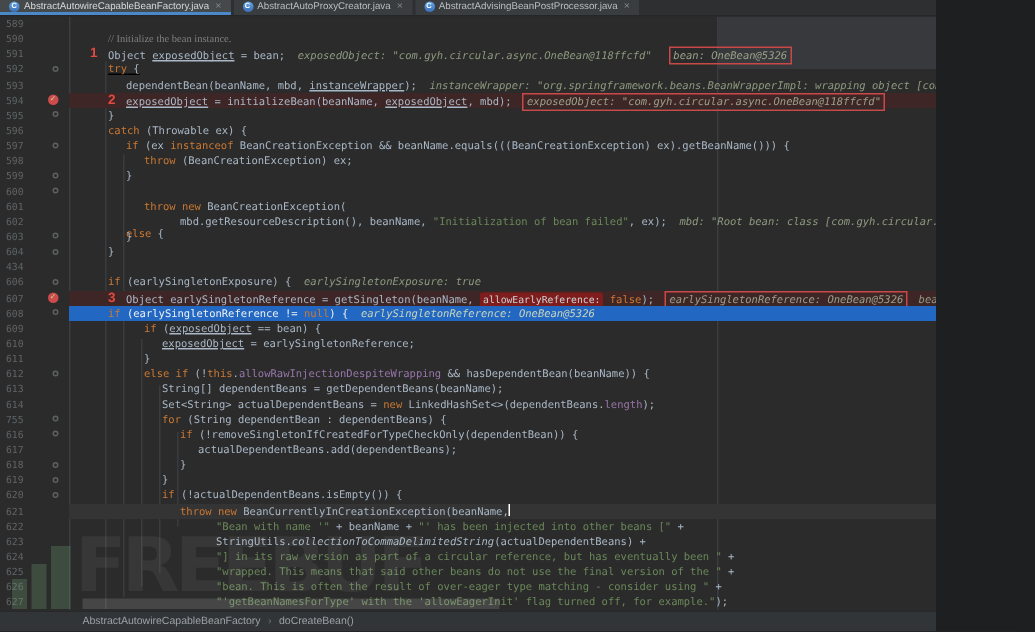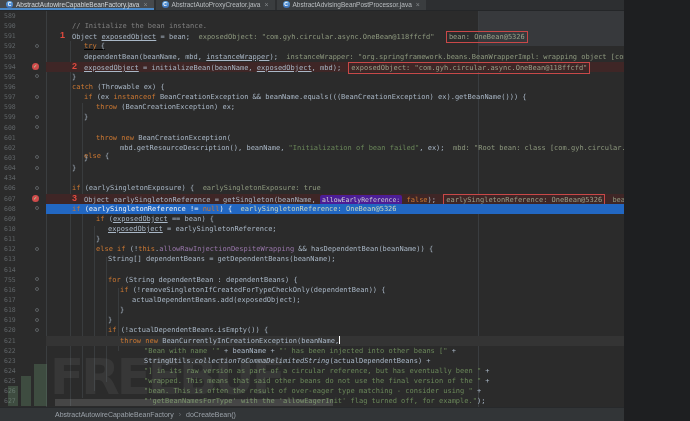--- a/index.html
+++ b/index.html
@@ -29,26 +29,26 @@
   .line.caret-line .hl{background:#343434;}
   .lnum{position:absolute;left:4px;top:0;color:#5f6467;font-size:6.5px;}
   .bp{position:absolute;left:32px;top:1.5px;width:7px;height:7px;border-radius:50%;background:#cf4b4b;}
   .bp .chk{position:absolute;left:1.5px;top:-2.5px;font-size:6px;color:#a6e0a6;font-style:normal;}
   .fold{position:absolute;left:35px;top:2.5px;width:4px;height:4px;border:1px solid #5c6063;
         border-radius:50%;box-sizing:border-box;}
   .code{position:absolute;top:0;}
   .k{color:#cc7832;}
   .d{color:#a9b7c6;}
   .s{color:#6a8759;}
-  .c{color:#808080;}
-  .v{color:#8e997f;text-align:center;}
+  .c{color:#808080;font-family:Liberation Serif, serif;}
+  .v{color:#8e997f;font-style:italic;text-align:center;}
   .u{color:#a9b7c6;text-decoration:underline;}
   .p{color:#9876aa;}
   .i{color:#a9b7c6;font-style:italic;}
-  .h{background:#4c1d95;color:#cdd1d4;border-radius:2px;padding:1px 2px;font-size:6.5px;margin-top:12px;}
+  .h{background:#7f1d1d;color:#cdd1d4;border-radius:2px;padding:1px 2px;font-size:6.5px;margin-top:12px;}
   .vb{display:inline-block;border:1px solid #c94848;padding:0 2px;margin:0 3px;}
   .vb .v{color:#98a089;}
   .exec-line .d{color:#eef1f4;}
   .exec-line .v{color:#c9d5bc;}
   .ann{position:absolute;top:-1px;color:#e04a3f;font-weight:bold;font-size:9px;
        font-family:"Liberation Sans",sans-serif;font-style:normal;}
   .caret{display:inline-block;width:1px;height:8px;background:#ffffff;vertical-align:-1px;}
   
   .watermark{position:absolute;left:0;top:348px;width:690px;height:60px;pointer-events:none;z-index:6;}
   .wm-bar{position:absolute;background:rgba(110,160,120,0.28);}
@@ -89,21 +89,21 @@
     <div class="guttersep"></div>
     <div class="iguide" style="left:70px;top:30px;height:365px;"></div>
     <div class="iguide" style="left:82px;top:92px;height:295px;"></div>
     <div class="iguide" style="left:94px;top:215px;height:165px;"></div>
     <div class="iguide" style="left:106px;top:246px;height:125px;"></div>
     <div class="iguide" style="left:118px;top:277px;height:63px;"></div>
     <div id="code">
         <div class="line"><div class="hl"></div><span class="lnum">589</span><span class="code" style="left: 48px;"></span></div>
         <div class="line"><div class="hl"></div><span class="lnum">590</span><span class="code" style="left: 72px;"><span class="c">// Initialize the bean instance.</span></span></div>
         <div class="line"><div class="hl"></div><span class="lnum">591</span><span class="ann" style="left: 60px;">1</span><span class="code" style="left: 72px;"><span class="d">Object </span><span class="u">exposedObject</span><span class="d"> = bean;  </span><span class="v">exposedObject: "com.gyh.circular.async.OneBean@118ffcfd"  </span><span class="vb"><span class="v">bean: OneBean@5326</span></span></span></div>
-        <div class="line"><div class="hl"></div><span class="lnum">592</span><span class="fold"></span><span class="code" style="left: 84px; text-decoration: underline;"><span class="k">try</span><span class="d"> {</span></span></div>
+        <div class="line"><div class="hl"></div><span class="lnum">592</span><span class="fold"></span><span class="code" style="left: 72px; text-decoration: underline;"><span class="k">try</span><span class="d"> {</span></span></div>
         <div class="line"><div class="hl"></div><span class="lnum">593</span><span class="code" style="left: 84px;"><span class="d">dependentBean(beanName, mbd, </span><span class="u">instanceWrapper</span><span class="d">);  </span><span class="v">instanceWrapper: "org.springframework.beans.BeanWrapperImpl: wrapping object [com.gyh.circular.async.OneBean@118ffcfd]"</span></span></div>
         <div class="line bp-line"><div class="hl"></div><span class="lnum">594</span><span class="bp"><span class="chk">✓</span></span><span class="ann" style="left: 72px;">2</span><span class="code" style="left: 84px;"><span class="u">exposedObject</span><span class="d"> = initializeBean(beanName, </span><span class="u">exposedObject</span><span class="d">, mbd); </span><span class="vb"><span class="v">exposedObject: "com.gyh.circular.async.OneBean@118ffcfd"</span></span></span></div>
         <div class="line"><div class="hl"></div><span class="lnum">595</span><span class="fold"></span><span class="code" style="left: 72px;"><span class="d">}</span></span></div>
         <div class="line"><div class="hl"></div><span class="lnum">596</span><span class="code" style="left: 72px;"><span class="k">catch</span><span class="d"> (Throwable ex) {</span></span></div>
         <div class="line"><div class="hl"></div><span class="lnum">597</span><span class="fold"></span><span class="code" style="left: 84px;"><span class="k">if</span><span class="d"> (ex </span><span class="k">instanceof</span><span class="d"> BeanCreationException &amp;&amp; beanName.equals(((BeanCreationException) ex).getBeanName())) {</span></span></div>
         <div class="line"><div class="hl"></div><span class="lnum">598</span><span class="code" style="left: 96px;"><span class="k">throw</span><span class="d"> (BeanCreationException) ex;</span></span></div>
         <div class="line"><div class="hl"></div><span class="lnum">599</span><span class="fold"></span><span class="code" style="left: 84px;"><span class="d">}</span></span></div>
         <div class="line"><div class="hl"></div><span class="lnum">600</span><span class="fold"></span><span class="code" style="left: 84px; margin-top: 28px;"><span class="k">else</span><span class="d"> {</span></span></div>
         <div class="line"><div class="hl"></div><span class="lnum">601</span><span class="code" style="left: 96px;"><span class="k">throw</span><span class="d"> </span><span class="k">new</span><span class="d"> BeanCreationException(</span></span></div>
         <div class="line"><div class="hl"></div><span class="lnum">602</span><span class="code" style="left: 120px;"><span class="d">mbd.getResourceDescription(), beanName, </span><span class="s">"Initialization of bean failed"</span><span class="d">, ex);  </span><span class="v">mbd: "Root bean: class [com.gyh.circular.async.OneBean]; scope=singleton; ab</span></span></div>
@@ -111,24 +111,24 @@
         <div class="line"><div class="hl"></div><span class="lnum">604</span><span class="fold"></span><span class="code" style="left: 72px;"><span class="d">}</span></span></div>
         <div class="line"><div class="hl"></div><span class="lnum">434</span><span class="code" style="left: 48px;"></span></div>
         <div class="line"><div class="hl"></div><span class="lnum">606</span><span class="fold"></span><span class="code" style="left: 72px;"><span class="k">if</span><span class="d"> (earlySingletonExposure) {  </span><span class="v">earlySingletonExposure: true</span></span></div>
         <div class="line bp-line"><div class="hl"></div><span class="lnum">607</span><span class="bp"><span class="chk">✓</span></span><span class="ann" style="left: 72px;">3</span><span class="code" style="left: 84px;"><span class="d">Object earlySingletonReference = getSingleton(beanName, </span><span class="h">allowEarlyReference:</span><span class="d"> </span><span class="k">false</span><span class="d">); </span><span class="vb"><span class="v">earlySingletonReference: OneBean@5326</span></span><span class="v"> beanName: "a.one"</span></span></div>
         <div class="line exec-line"><div class="hl"></div><span class="lnum">608</span><span class="fold"></span><span class="code" style="left: 72px;"><span class="k">if</span><span class="d"> (earlySingletonReference != </span><span class="k">null</span><span class="d">) {  </span><span class="v">earlySingletonReference: OneBean@5326</span></span></div>
         <div class="line"><div class="hl"></div><span class="lnum">609</span><span class="code" style="left: 96px;"><span class="k">if</span><span class="d"> (</span><span class="u">exposedObject</span><span class="d"> == bean) {</span></span></div>
         <div class="line"><div class="hl"></div><span class="lnum">610</span><span class="code" style="left: 108px;"><span class="u">exposedObject</span><span class="d"> = earlySingletonReference;</span></span></div>
         <div class="line"><div class="hl"></div><span class="lnum">611</span><span class="code" style="left: 96px;"><span class="d">}</span></span></div>
         <div class="line"><div class="hl"></div><span class="lnum">612</span><span class="fold"></span><span class="code" style="left: 96px;"><span class="k">else</span><span class="d"> </span><span class="k">if</span><span class="d"> (!</span><span class="k">this</span><span class="d">.</span><span class="p">allowRawInjectionDespiteWrapping</span><span class="d"> &amp;&amp; hasDependentBean(beanName)) {</span></span></div>
         <div class="line"><div class="hl"></div><span class="lnum">613</span><span class="code" style="left: 108px;"><span class="d">String[] dependentBeans = getDependentBeans(beanName);</span></span></div>
-        <div class="line"><div class="hl"></div><span class="lnum">614</span></div>
+        <div class="line"><div class="hl"></div><span class="lnum">614</span><span class="code" style="left: 108px;"><span class="d">Set&lt;String&gt; actualDependentBeans = </span><span class="k">new</span><span class="d"> LinkedHashSet&lt;&gt;(dependentBeans.</span><span class="p">length</span><span class="d">);</span></span></div>
         <div class="line"><div class="hl"></div><span class="lnum">755</span><span class="fold"></span><span class="code" style="left: 108px;"><span class="k">for</span><span class="d"> (String dependentBean : dependentBeans) {</span></span></div>
         <div class="line"><div class="hl"></div><span class="lnum">616</span><span class="fold"></span><span class="code" style="left: 120px;"><span class="k">if</span><span class="d"> (!removeSingletonIfCreatedForTypeCheckOnly(dependentBean)) {</span></span></div>
-        <div class="line"><div class="hl"></div><span class="lnum">617</span><span class="code" style="left: 132px;"><span class="d">actualDependentBeans.add(exposedObject);</span></span></div>
+        <div class="line"><div class="hl"></div><span class="lnum">617</span><span class="code" style="left: 132px;"><span class="d">actualDependentBeans.add(dependentBeans);</span></span></div>
         <div class="line"><div class="hl"></div><span class="lnum">618</span><span class="fold"></span><span class="code" style="left: 120px;"><span class="d">}</span></span></div>
         <div class="line"><div class="hl"></div><span class="lnum">619</span><span class="fold"></span><span class="code" style="left: 108px;"><span class="d">}</span></span></div>
         <div class="line"><div class="hl"></div><span class="lnum">620</span><span class="fold"></span><span class="code" style="left: 108px;"><span class="k">if</span><span class="d"> (!actualDependentBeans.isEmpty()) {</span></span></div>
         <div class="line caret-line"><div class="hl"></div><span class="lnum">621</span><span class="code" style="left: 120px;"><span class="k">throw</span><span class="d"> </span><span class="k">new</span><span class="d"> BeanCurrentlyInCreationException(beanName,</span><span class="caret"></span></span></div>
         <div class="line"><div class="hl"></div><span class="lnum">622</span><span class="code" style="left: 144px;"><span class="s">"Bean with name '"</span><span class="d"> + beanName + </span><span class="s">"' has been injected into other beans ["</span><span class="d"> +</span></span></div>
         <div class="line"><div class="hl"></div><span class="lnum">623</span><span class="code" style="left: 144px;"><span class="d">StringUtils.</span><span class="i">collectionToCommaDelimitedString</span><span class="d">(actualDependentBeans) +</span></span></div>
         <div class="line"><div class="hl"></div><span class="lnum">624</span><span class="code" style="left: 144px;"><span class="s">"] in its raw version as part of a circular reference, but has eventually been "</span><span class="d"> +</span></span></div>
         <div class="line"><div class="hl"></div><span class="lnum">625</span><span class="code" style="left: 144px;"><span class="s">"wrapped. This means that said other beans do not use the final version of the "</span><span class="d"> +</span></span></div>
         <div class="line"><div class="hl"></div><span class="lnum">626</span><span class="code" style="left: 144px;"><span class="s">"bean. This is often the result of over-eager type matching - consider using "</span><span class="d"> +</span></span></div>
         <div class="line"><div class="hl"></div><span class="lnum">627</span><span class="code" style="left: 144px;"><span class="s">"'getBeanNamesForType' with the 'allowEagerInit' flag turned off, for example."</span><span class="d">);</span></span></div>

